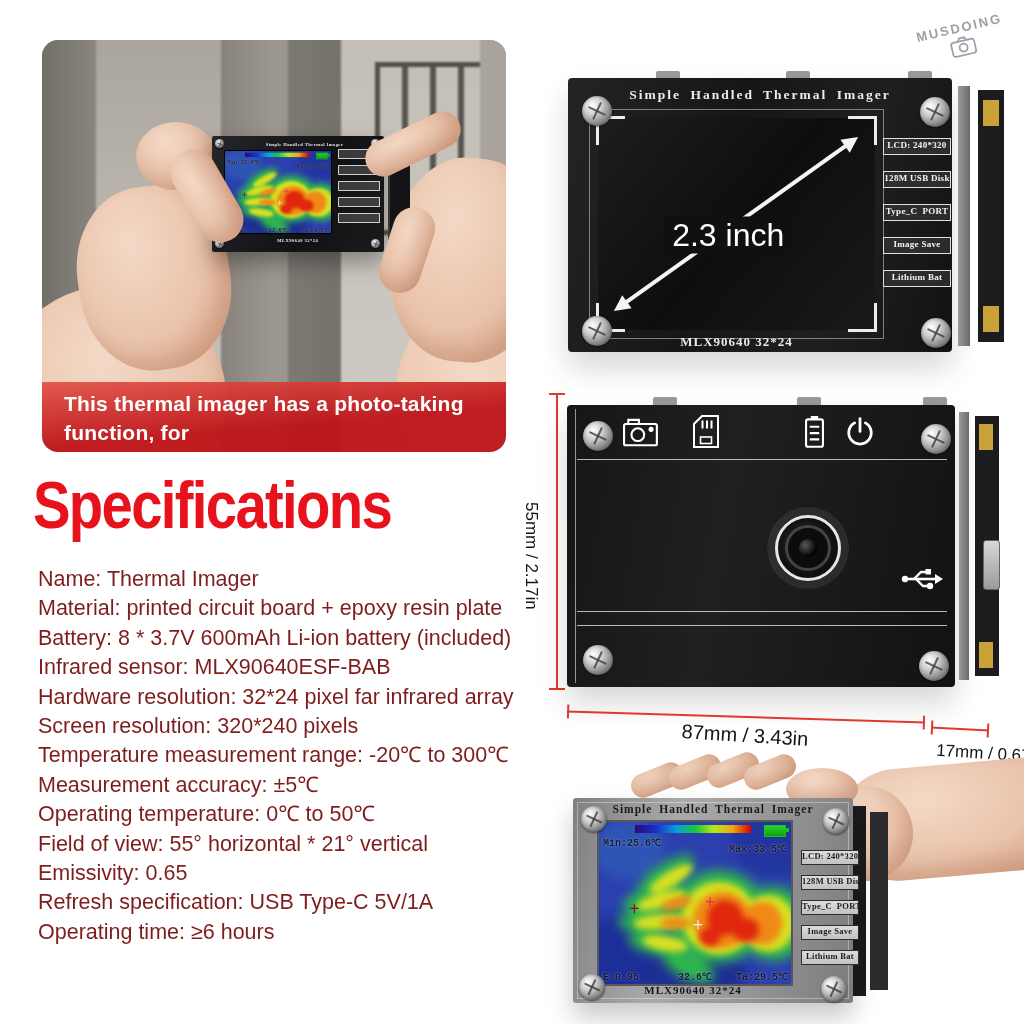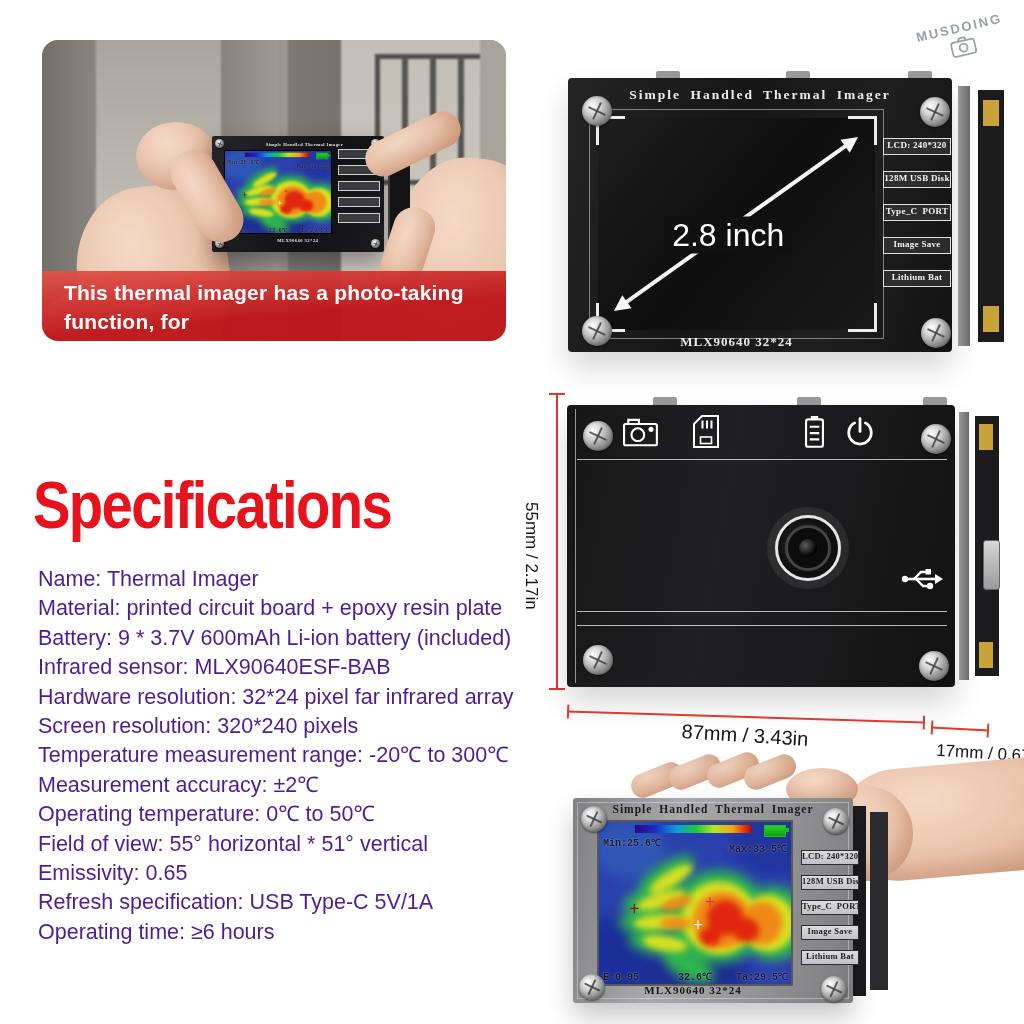--- a/index.html
+++ b/index.html
@@ -6,21 +6,21 @@
   body{width:1024px;height:1024px;position:relative;overflow:hidden;background:#fff;
        font-family:"Liberation Sans",sans-serif;}
 
   
   .watermark{position:absolute;top:20px;right:14px;width:96px;text-align:center;
              transform:rotate(-13deg);color:#9aa0a6;z-index:40;}
   .wm-brand{font-size:13px;font-weight:700;letter-spacing:2px;}
   .wm-cam{margin-top:1px;}
 
   
-  .photo-panel{position:absolute;left:42px;top:40px;width:464px;height:301px;
+  .photo-panel{position:absolute;left:42px;top:40px;width:464px;height:412px;
                border-radius:16px;overflow:hidden;background:#b9b4ad;}
   .photo-bg{position:absolute;inset:-8px;filter:blur(1.3px);}
   .bgA{position:absolute;inset:0;background:linear-gradient(#a9a49c,#bfbab2 55%,#c8c3bc);}
   .bgL{position:absolute;left:0;top:0;width:13%;height:100%;background:linear-gradient(90deg,#6e6b66,#8a867f);}
   .bgP{position:absolute;left:39%;top:0;width:25%;height:100%;background:linear-gradient(90deg,#87837c,#9d9991 45%,#8d8981);}
   .bgPd{position:absolute;left:53%;top:0;width:11%;height:100%;background:rgba(88,86,82,.45);}
   .bgR{position:absolute;right:0;top:0;width:36%;height:100%;background:linear-gradient(#c3beb6,#d0ccc4);}
   .bgCol{position:absolute;right:0;top:0;width:7%;height:100%;background:#a8a39b;}
   .rail{position:absolute;right:2%;top:7%;width:26%;height:38%;border:5px solid #504f4b;border-right:none;
         background:repeating-linear-gradient(90deg,rgba(205,201,195,0) 0 22px,#55544f 22px 28px);}
@@ -55,21 +55,21 @@
   
   .caption{position:absolute;left:0;right:0;bottom:0;height:70px;z-index:9;
            background:linear-gradient(175deg,rgba(226,84,74,.95),rgba(189,20,25,.95) 60%);
            border-radius:0 0 16px 16px;padding:7px 0 0 22px;box-sizing:border-box;}
   .cap-line{color:#fff;font-weight:700;font-size:21px;line-height:29px;letter-spacing:.2px;}
 
   
   .spec-title{position:absolute;left:33px;top:466px;font-size:67px;font-weight:800;color:#e8121c;
               letter-spacing:-2px;transform:scaleX(.84);transform-origin:left top;white-space:nowrap;}
   .spec-list{position:absolute;left:38px;top:565px;width:530px;}
-  .spec-item{font-size:21.5px;line-height:29.4px;color:#4c1d95;white-space:nowrap;}
+  .spec-item{font-size:21.5px;line-height:29.4px;color:#7f1d1d;white-space:nowrap;}
 
   
   .screw{position:absolute;width:30px;height:30px;border-radius:50%;
          background:radial-gradient(circle at 35% 32%,#fff,#d2d2d2 30%,#8e8e8e 62%,#5a5a5a 88%);
          box-shadow:0 1px 2px rgba(0,0,0,.5),inset 0 0 3px rgba(0,0,0,.35);}
   .screw::before,.screw::after{content:'';position:absolute;left:50%;top:50%;width:64%;height:2px;
          background:rgba(60,60,60,.8);border-radius:1px;}
   .screw::before{transform:translate(-50%,-50%) rotate(25deg);}
   .screw::after{transform:translate(-50%,-50%) rotate(115deg);}
   .screw.md{width:26px;height:26px;}
@@ -301,48 +301,48 @@
   <div class="caption">
     <div class="cap-line">This thermal imager has a photo-taking function, for</div>
     <div class="cap-line">which need to maintain at least 3S time</div>
   </div>
 </div>
 
 <h1 class="spec-title" style="margin:0;">Specifications</h1>
 <div class="spec-list">
   <div class="spec-item">Name: Thermal Imager</div>
   <div class="spec-item">Material: printed circuit board + epoxy resin plate</div>
-  <div class="spec-item">Battery: 9 * 3.7V 600mAh Li-ion battery (included)</div>
+  <div class="spec-item">Battery: 8 * 3.7V 600mAh Li-ion battery (included)</div>
   <div class="spec-item">Infrared sensor: MLX90640ESF-BAB</div>
   <div class="spec-item">Hardware resolution: 32*24 pixel far infrared array</div>
   <div class="spec-item">Screen resolution: 320*240 pixels</div>
   <div class="spec-item">Temperature measurement range: -20℃ to 300℃</div>
-  <div class="spec-item">Measurement accuracy: ±2℃</div>
+  <div class="spec-item">Measurement accuracy: ±5℃</div>
   <div class="spec-item">Operating temperature: 0℃ to 50℃</div>
-  <div class="spec-item">Field of view: 55° horizontal * 51° vertical</div>
+  <div class="spec-item">Field of view: 55° horizontal * 21° vertical</div>
   <div class="spec-item">Emissivity: 0.65</div>
   <div class="spec-item">Refresh specification: USB Type-C 5V/1A</div>
   <div class="spec-item">Operating time: ≥6 hours</div>
 </div>
 
 <div class="front-view">
   <div class="fv-bump" style="left:96px;"></div>
   <div class="fv-bump" style="left:226px;"></div>
   <div class="fv-bump" style="left:348px;"></div>
   <div class="fv-board">
     <div class="dev-title" style="top:9px;">Simple Handled Thermal Imager</div>
     <div class="fv-screenwrap">
       <div class="screen-frame"></div>
       <div class="fv-screen"></div>
       <div class="br tl"></div>
       <div class="br tr"></div>
       <div class="br bl"></div>
       <div class="br br2"></div>
       <div class="diag"></div>
-      <div class="inch-label">2.8 inch</div>
+      <div class="inch-label">2.3 inch</div>
     </div>
     <div class="fv-labels">
       <div class="side-label">LCD: 240*320</div>
       <div class="side-label">128M USB Disk</div>
       <div class="side-label">Type_C  PORT</div>
       <div class="side-label">Image Save</div>
       <div class="side-label">Lithium Bat</div>
     </div>
     <div class="sensor-label" style="left:30px;top:256px;width:277px;">MLX90640 32*24</div>
     <i class="screw" style="left:14px;top:18px;"></i>

